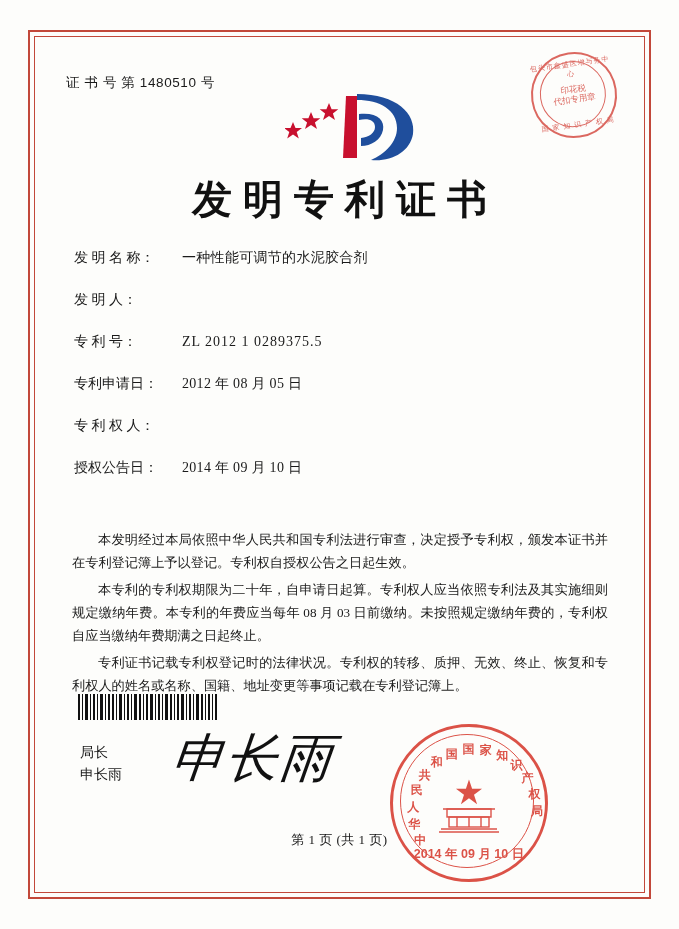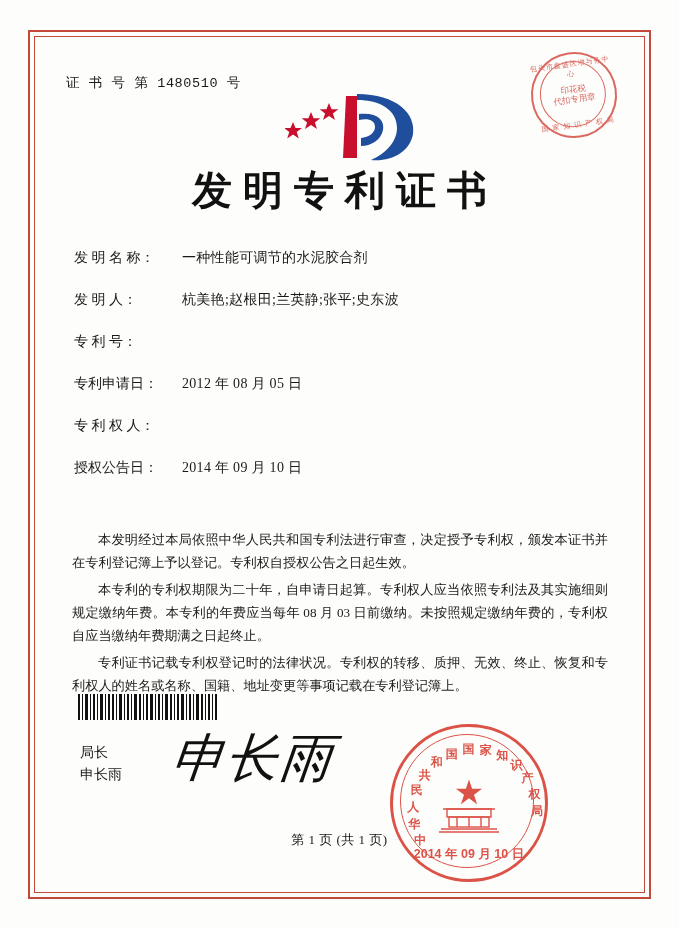--- a/index.html
+++ b/index.html
@@ -43,21 +43,21 @@
     width: 579px; height: 825px;
   }
 
   
   .cert-no {
     position: absolute;
     left: 16px; top: 22px;
     font-size: 13.5px;
     letter-spacing: 0.6px;
     color: #1a1a1a;
-    font-family: Liberation Mono, monospace;
+    font-family: Liberation Sans, sans-serif;
   }
 
   
   .top-seal {
     position: absolute;
     right: 12px; top: 0px;
     width: 82px; height: 82px;
     border-radius: 50%;
     border: 2px solid #d4483f;
     color: #d4483f;
@@ -103,21 +103,21 @@
   .emblem {
     position: absolute;
     left: 235px; top: 32px;
     width: 135px; height: 85px;
   }
   .emblem svg { display: block; }
 
   
   .main-title {
     position: absolute;
-    left: 0; top: 111px;
+    left: 0; top: 120px;
     width: 579px;
     text-align: center;
     font-size: 40px;
     font-weight: bold;
     letter-spacing: 11px;
     color: #111;
     text-indent: 11px;
     font-family: "DejaVu Sans", "Liberation Sans", sans-serif;
   }
 
@@ -294,25 +294,25 @@
 
     <div class="fields">
 
       <div class="field-row">
         <div class="field-label">发 明 名 称：</div>
         <div class="field-value">一种性能可调节的水泥胶合剂</div>
       </div>
 
       <div class="field-row">
         <div class="field-label">发 明 人：</div>
-        <div class="field-value">杭美艳;赵根田;兰英静;张平;史东波</div>
       </div>
 
       <div class="field-row">
         <div class="field-label">专 利 号：</div>
+        <div class="field-value mono">ZL 2012 1 0289375.5</div>
       </div>
 
       <div class="field-row">
         <div class="field-label">专利申请日：</div>
         <div class="field-value">2012 年 08 月 05 日</div>
       </div>
 
       <div class="field-row">
         <div class="field-label">专 利 权 人：</div>
       </div>

